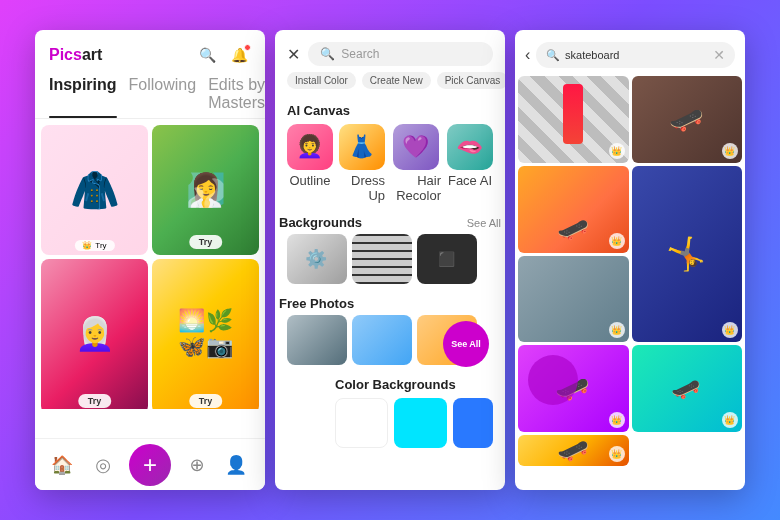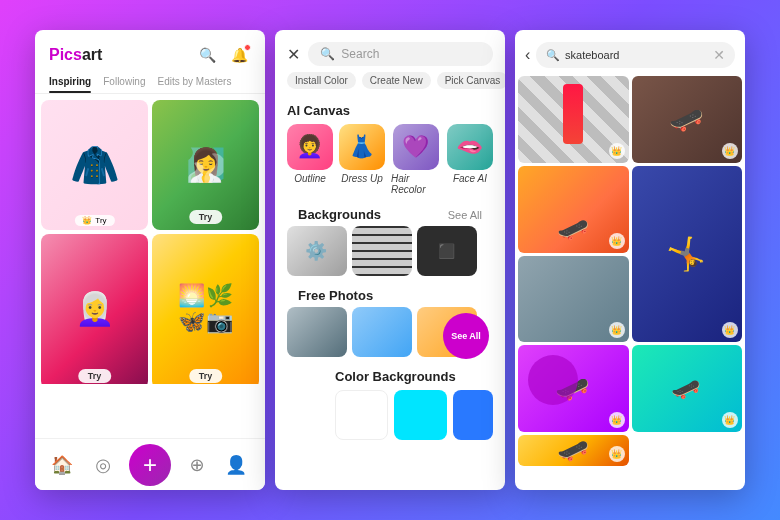--- a/index.html
+++ b/index.html
@@ -76,21 +76,21 @@
       border: 1px solid #fff;
     }
     .left-tabs {
       display: flex;
       padding: 0 14px;
       border-bottom: 1px solid #eee;
       gap: 12px;
       margin-bottom: 6px;
     }
     .tab-item {
-      font-size: 10px;
+      font-size: 16px;
       padding: 4px 0 6px;
       color: #999;
       cursor: pointer;
       position: relative;
     }
     .tab-item.active {
       color: #222;
       font-weight: 600;
     }
     .tab-item.active::after {
@@ -259,21 +259,21 @@
     .section-label {
       font-size: 13px;
       font-weight: 700;
       color: #222;
       padding: 6px 12px 6px;
     }
     .section-see-all {
       display: flex;
       justify-content: space-between;
       align-items: center;
-      padding: 4px 23px;
+      padding: 4px 4px;
     }
     .see-all-label { font-size: 13px; font-weight: 700; color: #222; }
     .see-all-link {
       font-size: 11px;
       color: #888;
     }
     .ai-tools-row {
       display: flex;
       gap: 6px;
       padding: 0 12px 8px;
@@ -288,21 +288,21 @@
     .ai-tool-thumb {
       width: 46px;
       height: 46px;
       border-radius: 10px;
       overflow: hidden;
     }
     .ai-thumb-outline { background: linear-gradient(135deg, #ff80ab, #ff4081); }
     .ai-thumb-dress { background: linear-gradient(135deg, #ffe082, #ff8f00); }
     .ai-thumb-hair { background: linear-gradient(135deg, #b39ddb, #7e57c2); }
     .ai-thumb-face { background: linear-gradient(135deg, #80cbc4, #26a69a); }
-    .ai-tool-label { font-size: 10px; color: #444; text-align: left; font-style: italic; }
+    .ai-tool-label { font-size: 13px; color: #444; text-align: right; }
 
     .bg-row {
       display: flex;
       gap: 5px;
       padding: 0 12px 8px;
     }
     .bg-thumb {
       width: 60px;
       height: 50px;
       border-radius: 8px;

